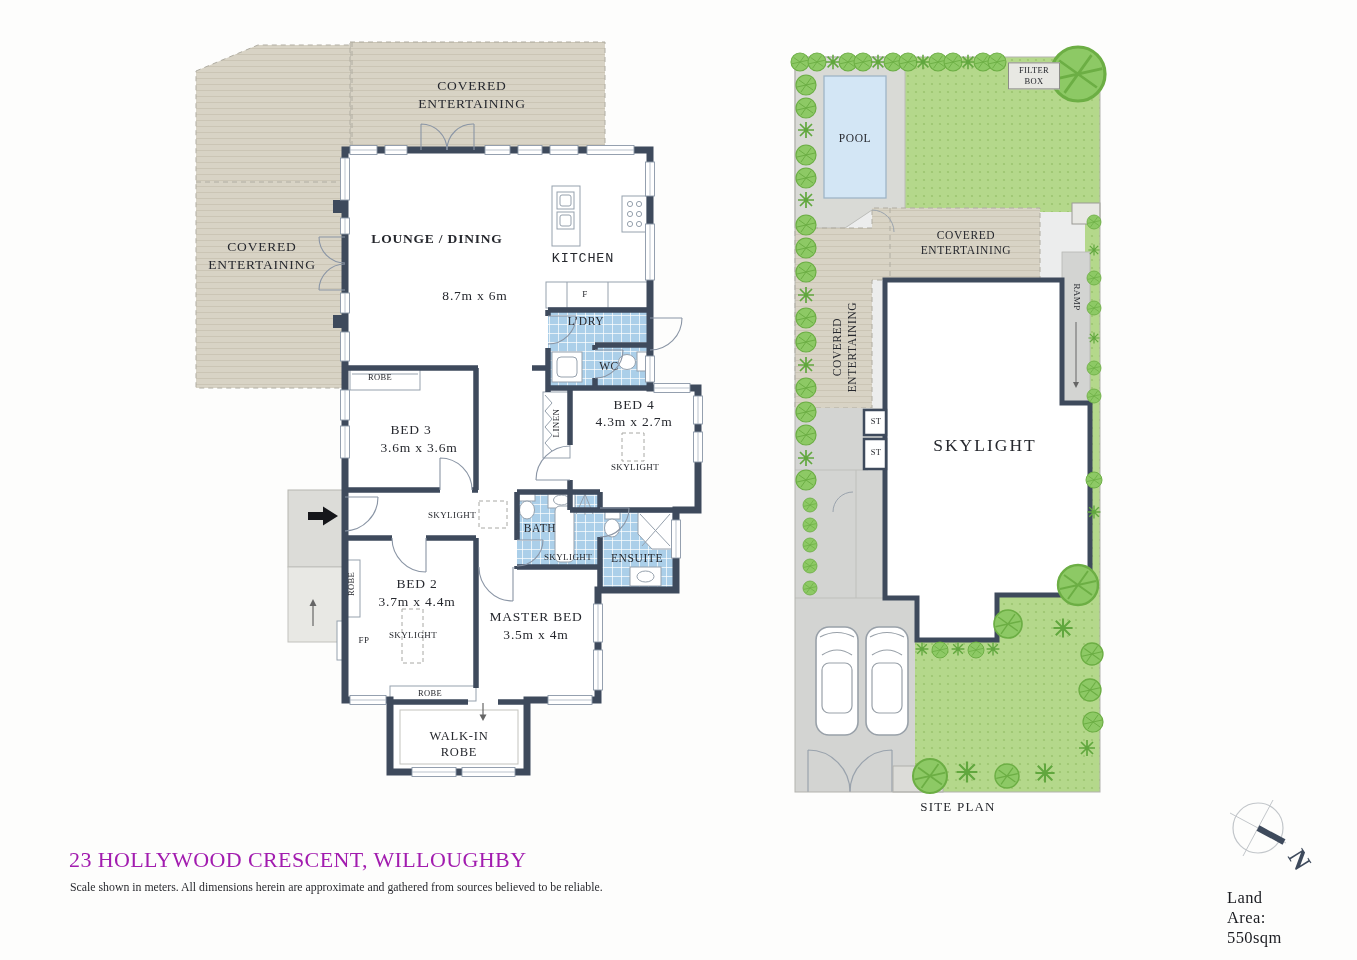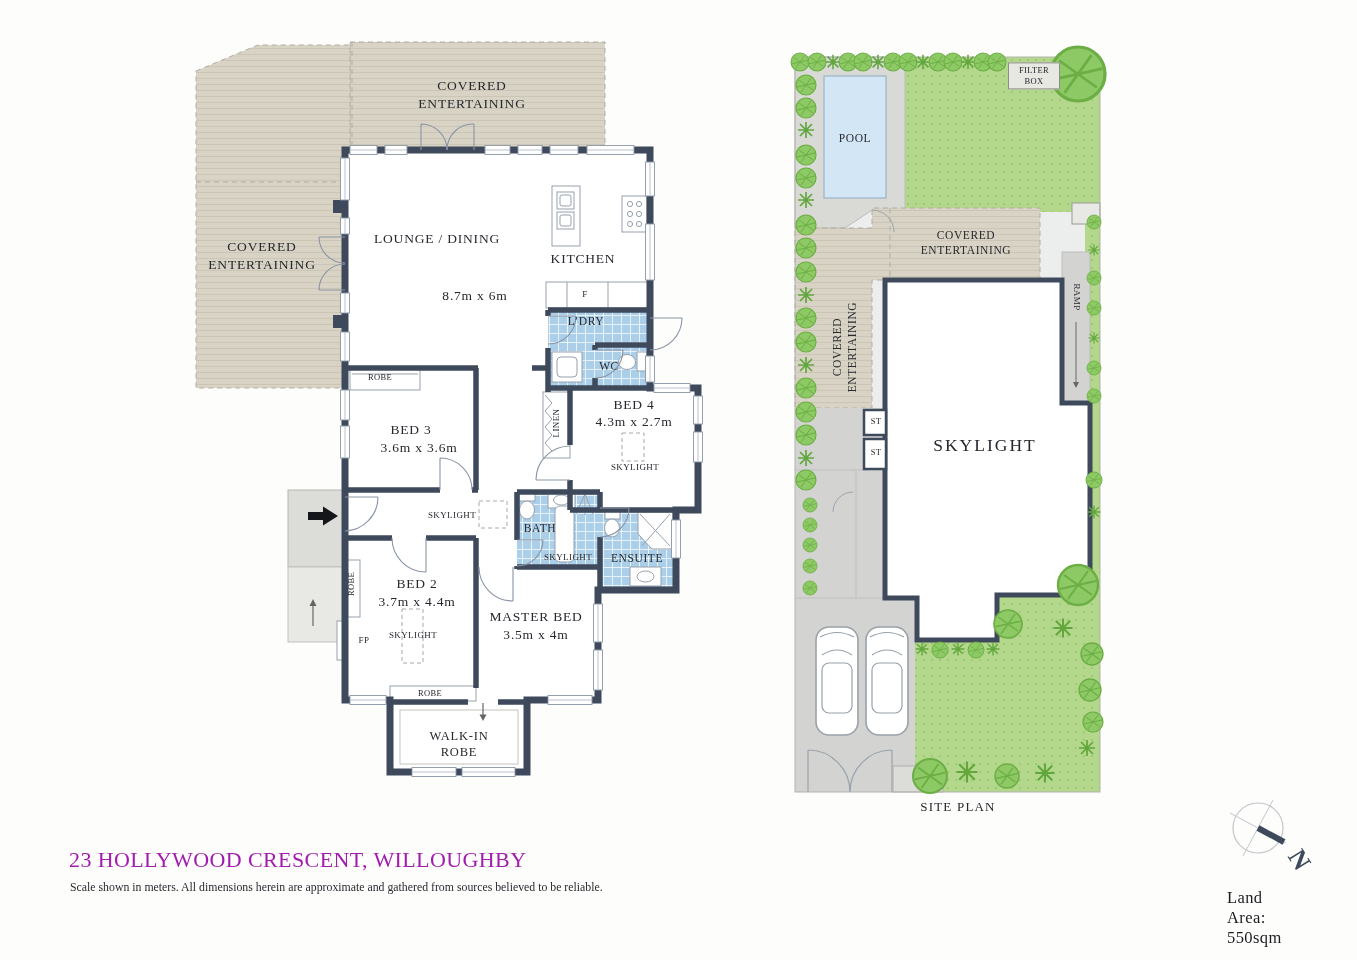--- a/index.html
+++ b/index.html
@@ -319,23 +319,23 @@
   <g>
     <circle cx="1258" cy="828" r="25" fill="none" stroke="#c2c6ca" stroke-width="1.2"></circle>
     <path d="M1230,813 L1286,843 M1273,800 L1243,856" stroke="#c2c6ca" stroke-width="1"></path>
     <path d="M1258,828 L1284,842" stroke="#3e4a5c" stroke-width="6"></path>
     <text x="1294" y="860" transform="rotate(58 1294 852)" font-size="26" font-weight="bold" font-family="Liberation Serif, DejaVu Serif, serif" fill="#3e4a5c">N</text>
   </g>
 </svg>
 
 <div class="lb wrap" style="left:472px;top:95px;width:160px;">COVERED ENTERTAINING</div>
 <div class="lb wrap" style="left:262px;top:256px;width:160px;">COVERED ENTERTAINING</div>
-<div class="lb" style="left:437px;top:239px;">LOUNGE / DINING</div>
+<div class="lb" style="left:437px;top:239px;font-weight:bold;">LOUNGE / DINING</div>
 <div class="lb" style="left:475px;top:296px;">8.7m x 6m</div>
-<div class="lb" style="left:583px;top:259px;">KITCHEN</div>
+<div class="lb" style="left:583px;top:259px;font-family:Liberation Mono, monospace;">KITCHEN</div>
 <div class="lb sm" style="left:585px;top:295px;">F</div>
 <div class="lb md" style="left:586px;top:321px;">L’DRY</div>
 <div class="lb md" style="left:609px;top:366px;">WC</div>
 <div class="lb" style="left:634px;top:405px;">BED 4</div>
 <div class="lb" style="left:634px;top:422px;">4.3m x 2.7m</div>
 <div class="lb sm" style="left:635px;top:468px;">SKYLIGHT</div>
 <div class="lb sm vert" style="left:557px;top:423px;">LINEN</div>
 <div class="lb" style="left:411px;top:430px;">BED 3</div>
 <div class="lb" style="left:411px;top:448px;margin-left:8px;">3.6m x 3.6m</div>
 <div class="lb xs" style="left:380px;top:378px;">ROBE</div>

